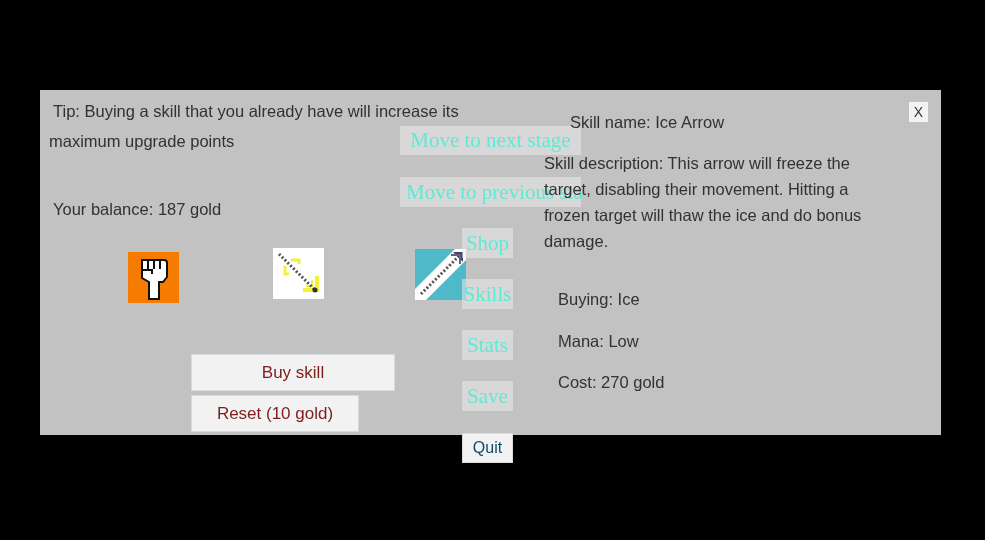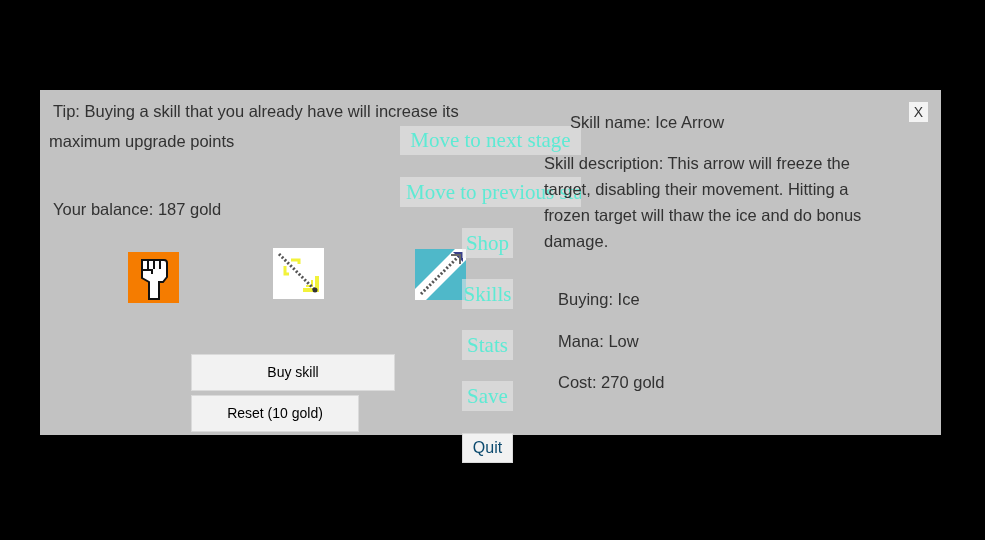--- a/index.html
+++ b/index.html
@@ -2,21 +2,21 @@
 <html><head>
 <meta charset="utf-8">
 <style>
   * { box-sizing: border-box; margin: 0; padding: 0; }
   html, body { width: 985px; height: 540px; background: #000; overflow: hidden; }
   body { position: relative; font-family: "Liberation Sans", sans-serif; color: #323232; }
   .panel { position: absolute; left: 40px; top: 90px; width: 901px; height: 345px; background: #c2c2c2; }
   .txt { position: absolute; font-size: 16.5px; line-height: 30px; color: #323232; white-space: nowrap; }
   .desc { position: absolute; font-size: 16.5px; line-height: 26px; color: #323232; width: 345px; white-space: normal; }
   .ghost-btn { position: absolute; background: rgba(235,235,235,0.55); color: #5eead4; font-size: 21px; text-align: center; border: none; font-family: Liberation Serif, serif; overflow: hidden; white-space: nowrap; }
-  .btn { position: absolute; background: #f2f2f2; color: #000000; font-size: 14px; text-align: center; border: 1px solid #dadada; font-family: "Liberation Sans", sans-serif; cursor: pointer; }
+  .btn { position: absolute; background: #f2f2f2; color: #7f1d1d; font-size: 17px; text-align: center; border: 1px solid #dadada; font-family: "Liberation Sans", sans-serif; cursor: pointer; }
   .icon-box { position: absolute; width: 51px; height: 51px; }
   .close-btn { position: absolute; left: 909px; top: 102px; width: 19px; height: 20px; background: #f3f3f3; font-size: 14px; line-height: 20px; text-align: center; color: #333; }
 </style>
 </head>
 <body>
 
 <div class="panel"></div>
 
 <div class="txt" style="left:53px;top:96px;">Tip: Buying a skill that you already have will increase its</div>
 <div class="txt" style="left:49px;top:126px;">maximum upgrade points</div>

